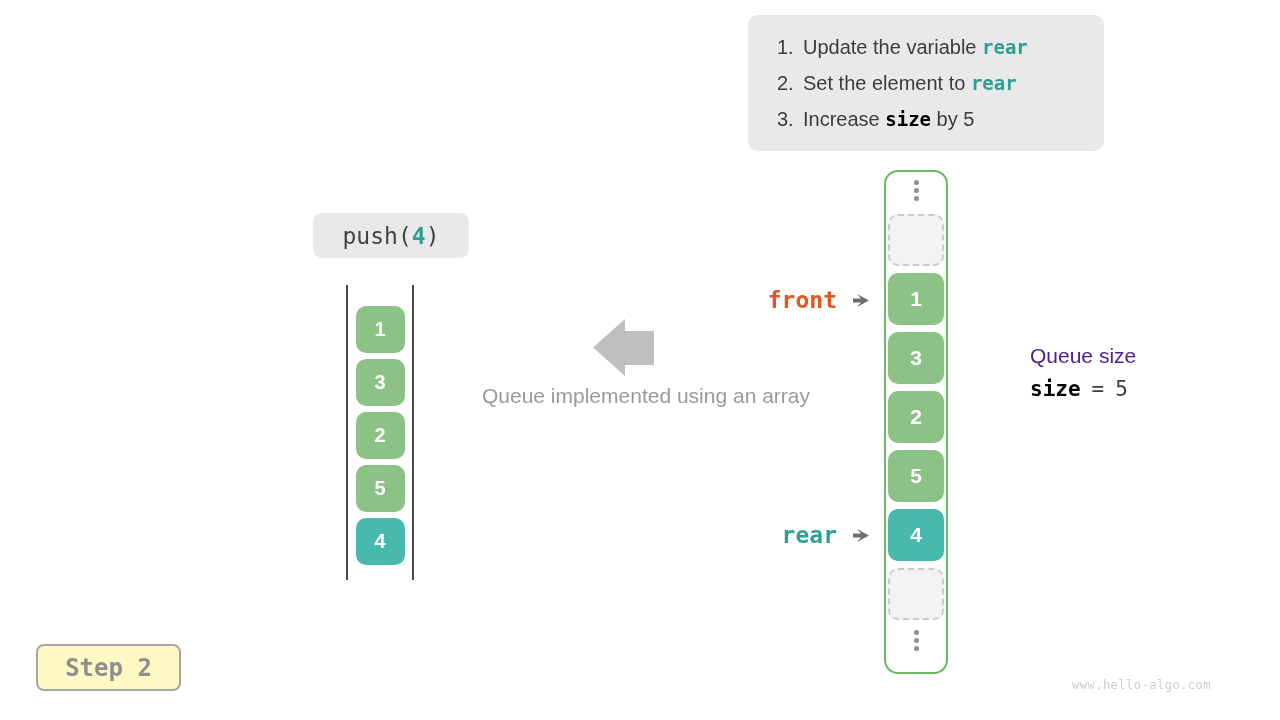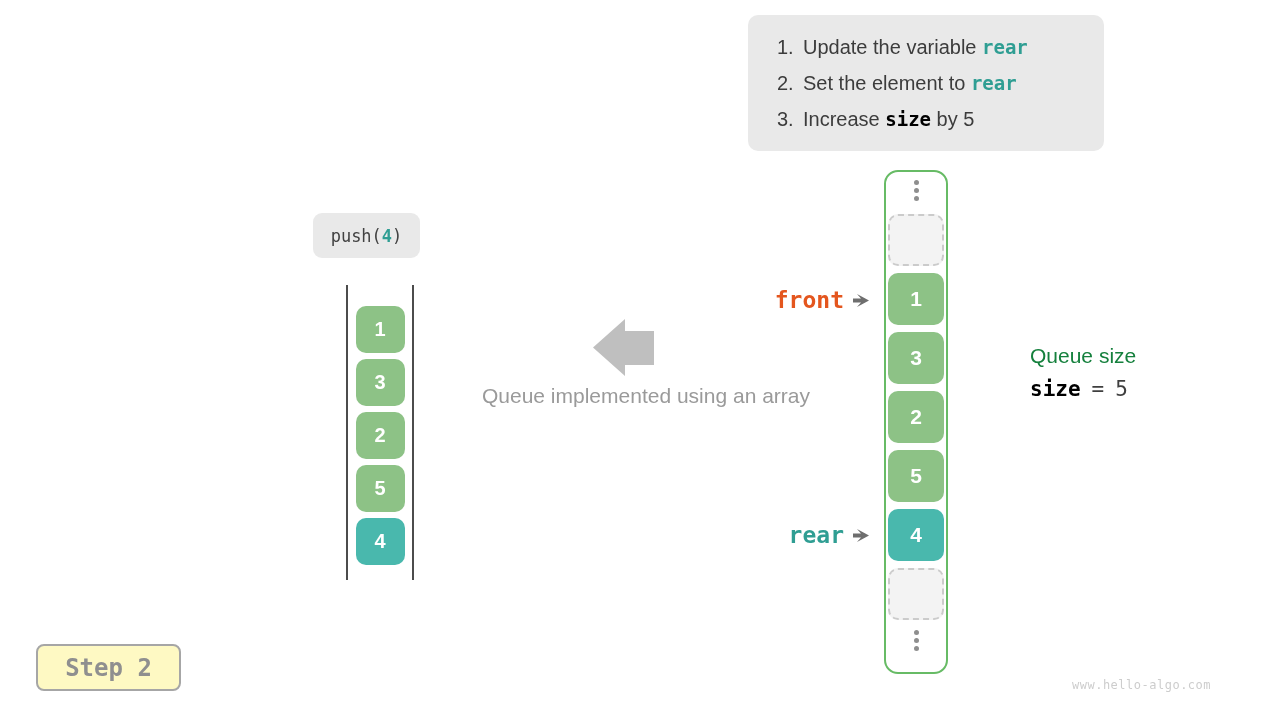--- a/index.html
+++ b/index.html
@@ -17,24 +17,24 @@
     background:#e9e9e9;border-radius:10px;
     display:flex;flex-direction:column;justify-content:center;
     box-sizing:border-box;padding-left:29px;
   }
   .instr-line{height:36px;line-height:36px;font-size:20px;color:#3c3c3c;white-space:nowrap;}
   .instr-num{display:inline-block;width:26px;}
   .instr-line .mono{font-size:19px;}
 
   
   .push-box{
-    position:absolute;left:313px;top:213px;width:107px;height:45px;
+    position:absolute;left:313px;top:213px;width:156px;height:45px;
     background:#e9e9e9;border-radius:9px;
     display:flex;align-items:center;justify-content:center;
-    font-size:17px;color:#424242;white-space:pre;
+    font-size:23px;color:#424242;white-space:pre;
   }
 
   
   .left-stack{
     position:absolute;left:346px;top:285px;width:68px;height:295px;
     border-left:2px solid #4c4c4c;border-right:2px solid #4c4c4c;
     box-sizing:border-box;
     display:flex;flex-direction:column;align-items:center;gap:6px;
     padding-top:21px;
   }
@@ -62,29 +62,29 @@
   .acell{position:absolute;left:2px;width:56px;height:52px;border-radius:10px;
     display:flex;align-items:center;justify-content:center;
     color:#fff;font-size:21px;font-weight:bold;box-sizing:border-box;}
   .acell-dashed{border:2px dashed #cbcbcb;background:#f3f3f3;}
   .dots{position:absolute;left:0;width:100%;display:flex;flex-direction:column;align-items:center;gap:3px;}
   .dot{width:5px;height:5px;border-radius:50%;background:#8e8e8e;}
 
   
   .ptr-label{
     position:absolute;left:752px;width:118px;height:26px;
-    display:flex;align-items:center;justify-content:flex-end;gap:9px;
+    display:flex;align-items:center;justify-content:flex-end;gap:16px;
   }
   .ptr-text{font-family:"DejaVu Sans Mono","Liberation Mono",monospace;font-weight:bold;font-size:23px;}
   .ptr-front{color:#e4561e;}
   .ptr-rear{color:#2f9e93;}
 
   
   .qsize{position:absolute;left:1030px;top:344px;}
-  .qsize-title{font-size:21px;color:#15803d;}
+  .qsize-title{font-size:21px;color:#4c1d95;}
   .qsize-line{margin-top:9px;font-size:21px;color:#3f3f3f;}
   .qsize-line .eq{margin:0 11px;}
 
   
   .step-box{
     position:absolute;left:36px;top:644px;width:145px;height:47px;
     border:2px solid #a6a6a6;border-radius:8px;background:#fef9c3;
     box-sizing:border-box;display:flex;align-items:center;justify-content:center;
     font-size:24px;font-weight:bold;color:#8f8f8f;white-space:pre;
   }

